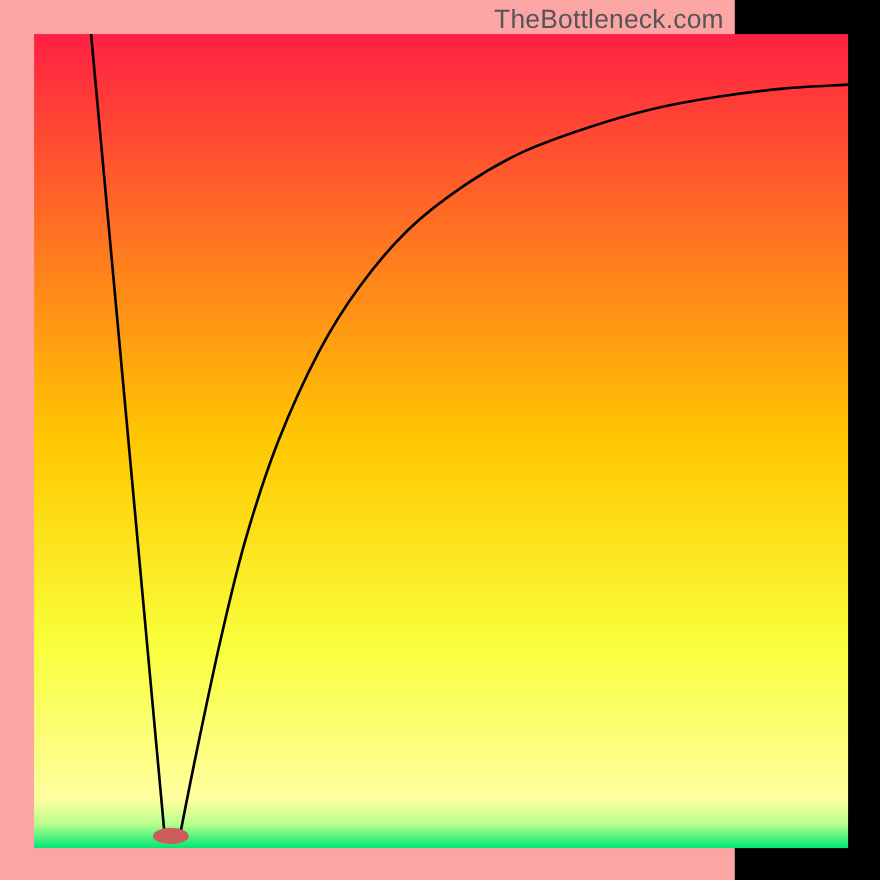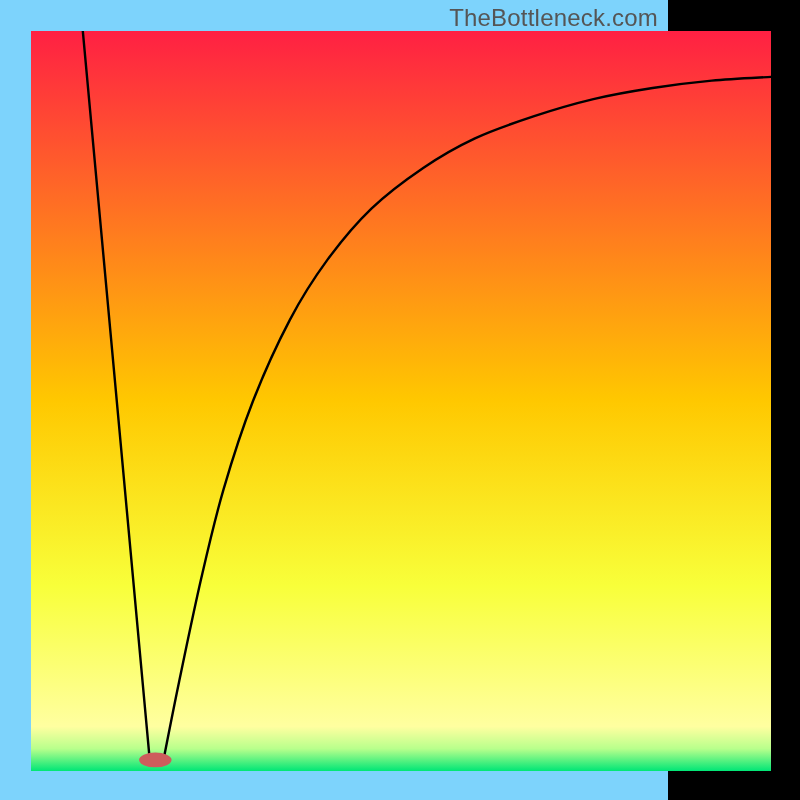--- a/index.html
+++ b/index.html
@@ -6,21 +6,21 @@
     margin: 0;
     padding: 0;
     width: 800px;
     height: 800px;
     background: #000;
   }
   .stage {
     position: relative;
     width: 668px;
     height: 800px;
-    background: #7dd3fc;
+    background: #fca5a5;
   }
   svg {
     display: block;
   }
   .watermark {
     position: absolute;
     top: 4px;
     right: 10px;
     font-family: Arial, Helvetica, sans-serif;
     font-size: 24px;

